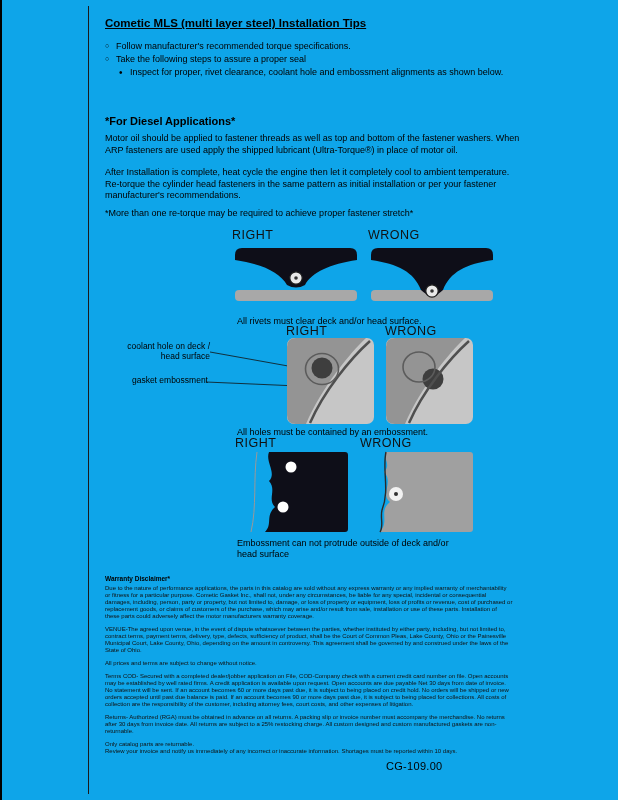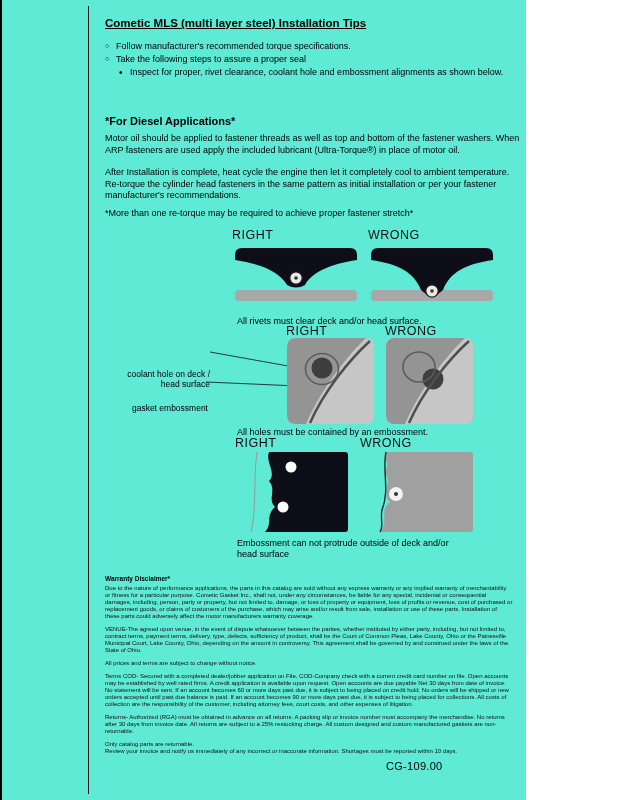--- a/index.html
+++ b/index.html
@@ -1,18 +1,18 @@
 <!DOCTYPE html>
 <html><head>
 <meta charset="utf-8">
 <style>
   * { margin:0; padding:0; box-sizing:border-box; }
   html,body { background:#ffffff; }
   .page {
-    position:relative; width:526px; height:800px; background:#5eead4;
+    position:relative; width:618px; height:800px; background:#0ea5e9;
     font-family:"Liberation Sans", sans-serif; color:#000; overflow:hidden;
   }
   .abs { position:absolute; }
   .scan-edge { left:0; top:0; width:2px; height:800px; background:#000; }
   .vrule { left:88px; top:6px; width:1px; height:788px; background:#1a1a1a; }
 
   .title { left:105px; top:17px; font-size:11.5px; font-weight:bold; text-decoration:underline; white-space:nowrap; }
 
   .tips { left:105px; top:40px; width:430px; font-size:9px; line-height:13px; }
   .tip  { position:relative; padding-left:11px; }
@@ -41,21 +41,21 @@
   .f2r { left:286px; top:337px; }
   .f2w { left:385px; top:337px; }
   .f3r { left:235px; top:450px; }
   .f3w { left:360px; top:450px; }
 
   .caption { font-size:9px; line-height:11px; color:#000; }
   .cap1 { left:237px; top:316px; width:260px; }
   .cap2 { left:237px; top:427px; width:260px; }
   .cap3 { left:237px; top:538px; width:212px; }
 
-  .annot { font-size:8.5px; line-height:10px; text-align:right; color:#000;margin-top:28px; }
+  .annot { font-size:8.5px; line-height:10px; text-align:right; color:#000; }
   .annot-coolant { left:126px; top:341px; width:84px; }
   .annot-emboss  { left:116px; top:375px; width:92px; }
   .leader-svg { left:198px; top:340px; pointer-events:none; }
 
   .disclaimer { left:105px; top:575px; width:408px; }
   .disclaimer h3 { font-size:6.5px; font-weight:bold; margin-bottom:3px; }
   .disclaimer p { font-size:6px; line-height:7px; margin-bottom:6px; color:#111; }
   .disclaimer p.tight { margin-bottom:0; }
 
   .footer-code { left:386px; top:760px; font-size:11px; letter-spacing:0.3px; }
@@ -79,21 +79,21 @@
       <span class="marker open"></span>
       <span>Take the following steps to assure a proper seal</span>
     </div>
     <div class="tip sub">
       <span class="marker fill"></span>
       <span>Inspect for proper, rivet clearance, coolant hole and embossment alignments as shown below.</span>
     </div>
   </div>
 
   <div class="abs diesel-heading">*For Diesel Applications*</div>
-  <div class="abs body-para p1">Motor oil should be applied to fastener threads as well as top and bottom of the fastener washers. When ARP fasteners are used apply the included lubricant (Ultra-Torque®) in place of motor oil.</div>
+  <div class="abs body-para p1">Motor oil should be applied to fastener threads as well as top and bottom of the fastener washers. When ARP fasteners are used apply the shipped lubricant (Ultra-Torque®) in place of motor oil.</div>
   <div class="abs body-para p2">After Installation is complete, heat cycle the engine then let it completely cool to ambient temperature. Re-torque the cylinder head fasteners in the same pattern as initial installation or per your fastener manufacturer's recommendations.</div>
   <div class="abs body-para p3">*More than one re-torque may be required to achieve proper fastener stretch*</div>
 
   <div class="abs fig-label lr1">RIGHT</div>
   <div class="abs fig-label lw1">WRONG</div>
 
   <div class="abs fig f1r">
     <svg width="128" height="62" viewBox="0 0 128 62">
       <rect x="3" y="45" width="122" height="11" rx="4" fill="#a8a8a8"></rect>
       <path d="M3,10 Q3,3 10,3 L118,3 Q125,3 125,10 L125,15 C98,19 80,27 73,40 Q64,45 55,40 C48,27 30,19 3,15 Z" fill="#0e0e18"></path>

